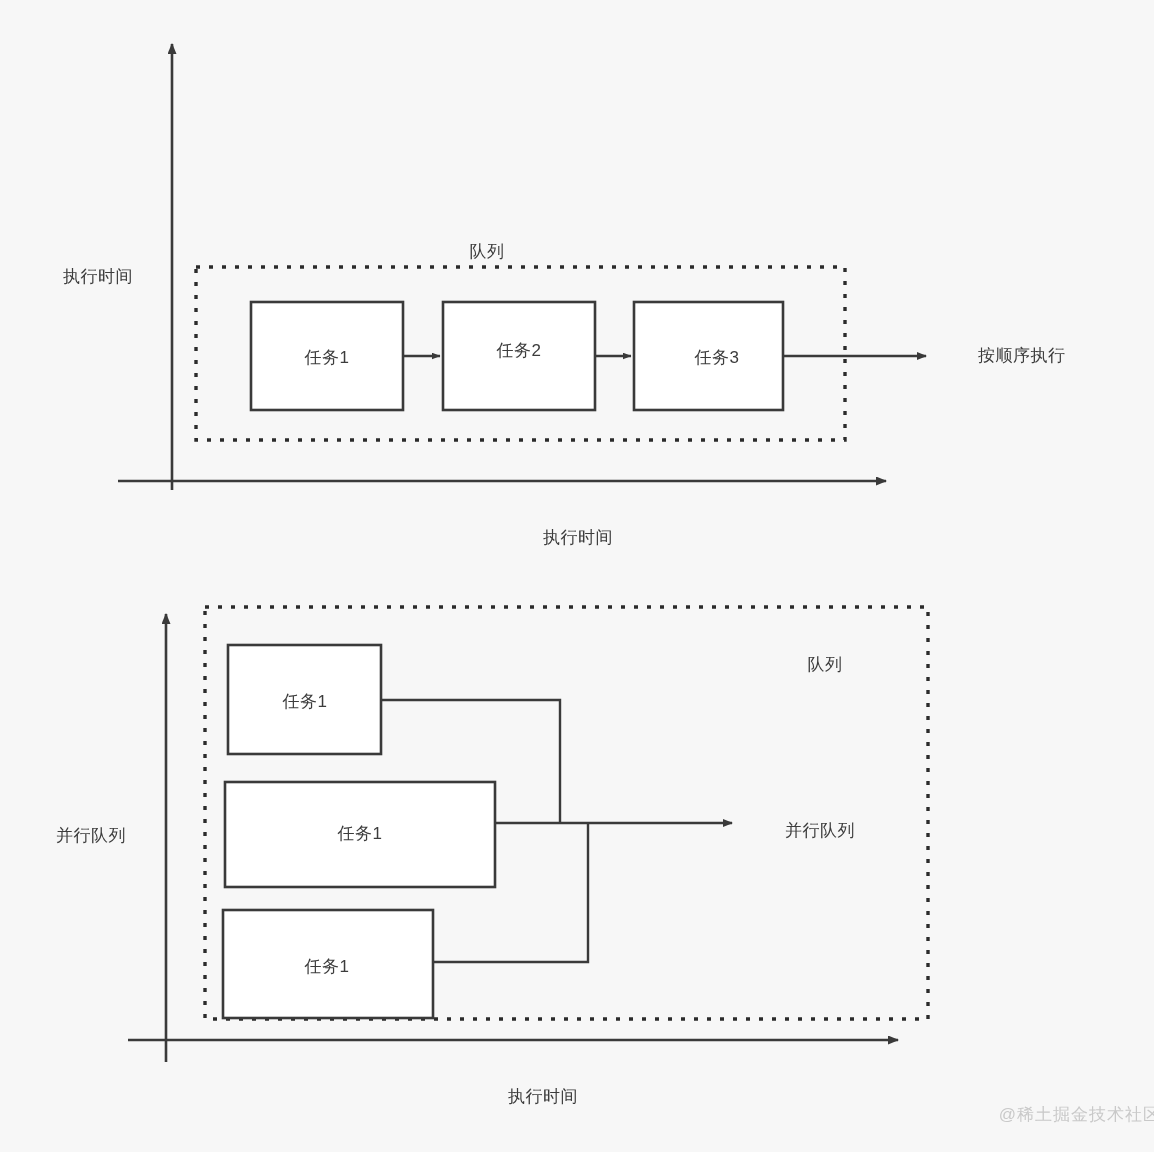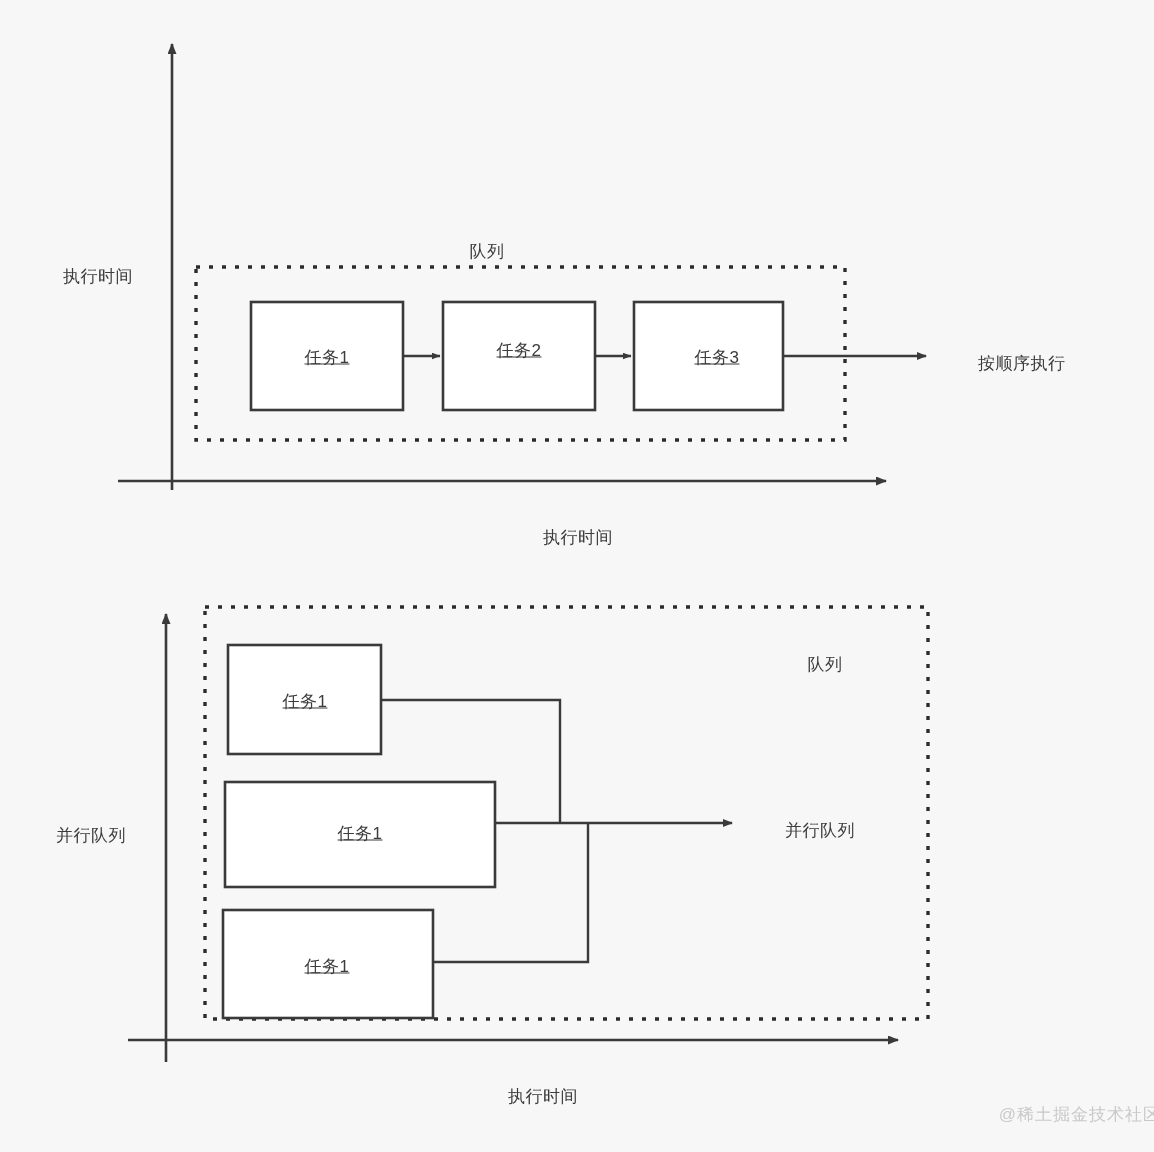--- a/index.html
+++ b/index.html
@@ -42,21 +42,20 @@
     transform: translate(-50%, -50%);
     margin-left: 34px;
   }
   .box-text {
     position: absolute;
     font-size: 17px;
     color: #3c3c3c;
     white-space: nowrap;
     transform: translate(-50%, -50%);
     letter-spacing: 0.5px;
-    text-decoration: underline;
   }
 </style>
 </head>
 <body>
 
 <svg id="canvas" viewBox="0 0 1154 1152" xmlns="http://www.w3.org/2000/svg">
   <defs>
     <marker id="arrowhead" markerWidth="10" markerHeight="8" refX="9" refY="4" orient="auto" markerUnits="userSpaceOnUse">
       <path d="M0,0 L10,4 L0,8 z" fill="#3a3a3a"></path>
     </marker>
@@ -109,21 +108,21 @@
 </svg>
 
 <div class="lbl center" style="left:98px; top:269px;">执行时间</div>
 
 <div class="lbl center" style="left:487px; top:244px;">队列</div>
 
 <div class="box-text" style="left:327px; top:357px;">任务1</div>
 <div class="box-text" style="left:519px; top:350px;">任务2</div>
 <div class="box-text" style="left:709px; top:357px;margin-left:8px;">任务3</div>
 
-<div class="lbl" style="left:978px; top:348px;">按顺序执行</div>
+<div class="lbl" style="left:978px; top:340px;">按顺序执行</div>
 
 <div class="lbl center" style="left:578px; top:530px;">执行时间</div>
 
 <div class="lbl center" style="left:91px; top:828px;">并行队列</div>
 
 <div class="lbl center" style="left:825px; top:657px;">队列</div>
 
 <div class="box-text" style="left:305px; top:701px;">任务1</div>
 <div class="box-text" style="left:360px; top:833px;">任务1</div>
 <div class="box-text" style="left:327px; top:966px;">任务1</div>

